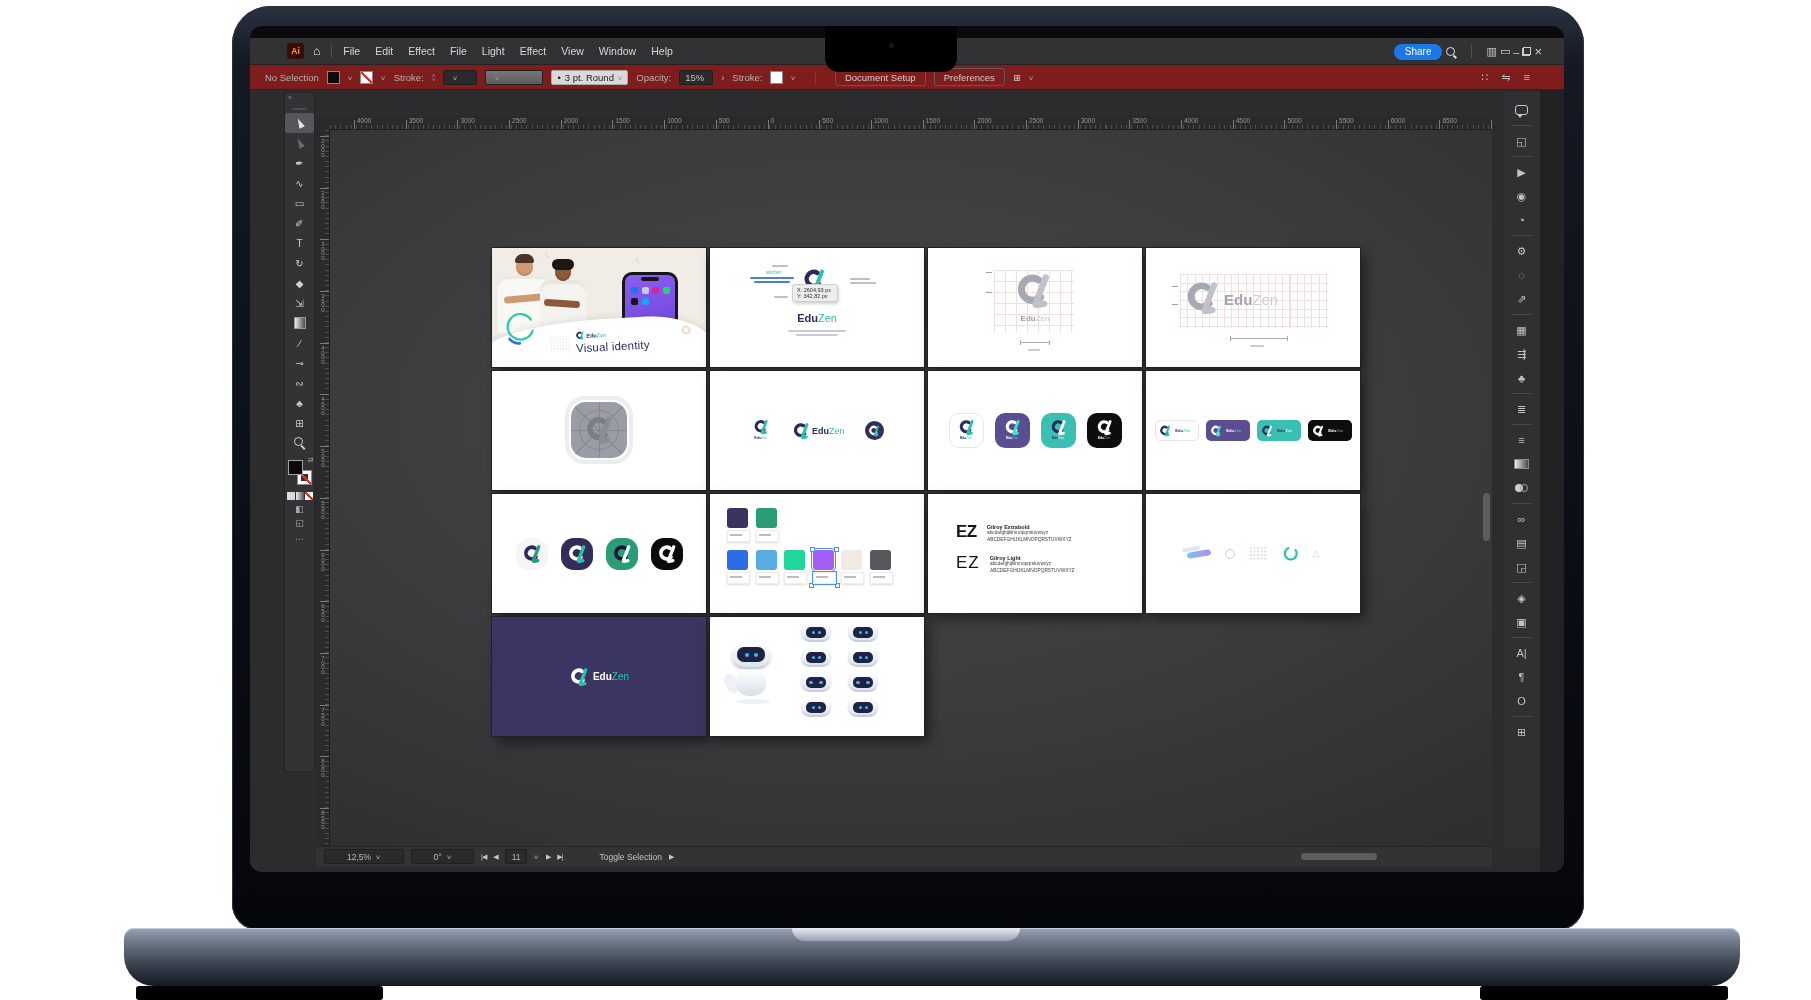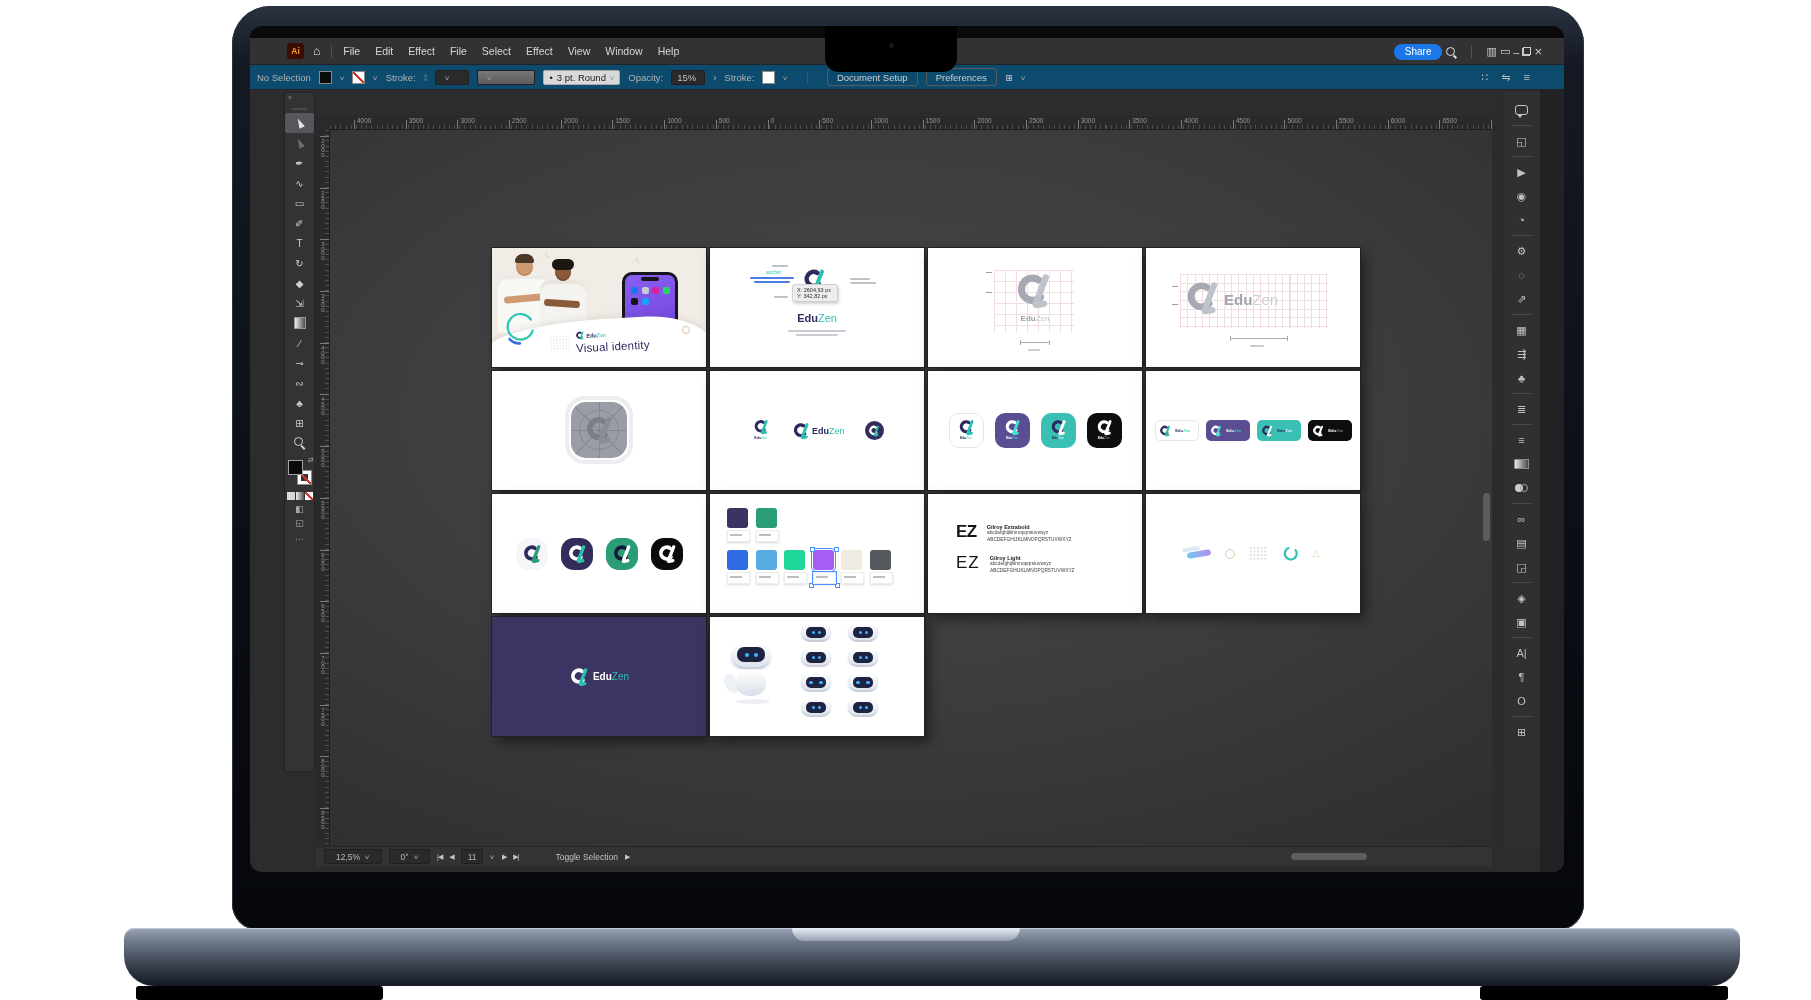--- a/index.html
+++ b/index.html
@@ -38,22 +38,22 @@
   .share-btn{background:var(--share_blue,#1a78e8);color:#fff;font-size:10px;padding:2.5px 11px;border-radius:11px}
   .search-ico{position:relative;width:12px;height:12px}
   .search-ico::before{content:"";position:absolute;left:1px;top:1px;width:7px;height:7px;border:1.5px solid #e0e0e2;border-radius:50%}
   .search-ico::after{content:"";position:absolute;left:9px;top:9px;width:1.6px;height:4px;background:#e0e0e2;transform:rotate(-45deg)}
   .winico{font-size:11px;color:#cfcfd1}
   .restore-ico{position:relative;width:9px;height:9px}
   .restore-ico::before{content:"";position:absolute;left:0;bottom:0;width:6px;height:6px;border:1.2px solid #cfcfd1}
   .restore-ico::after{content:"";position:absolute;right:0;top:0;width:6px;height:6px;border:1.2px solid #cfcfd1;background:#323234}
   .close-g{font-size:13px;line-height:10px}
 
-  .optionsbar{position:absolute;left:0;top:39px;right:0;height:25px;background:#0c4a6e;border-bottom:1px solid #242427;
-    display:flex;align-items:center;gap:8px;padding-left:7px;box-sizing:border-box;color:#c2c2c4;font-size:9.5px;z-index:5}
+  .optionsbar{position:absolute;left:0;top:39px;right:0;height:25px;background:#7f1d1d;border-bottom:1px solid #242427;
+    display:flex;align-items:center;gap:8px;padding-left:15px;box-sizing:border-box;color:#c2c2c4;font-size:9.5px;z-index:5}
   .ob-label{color:#b2b2b4}
   .chip{width:13px;height:13px;border:1px solid #8a8a8c;box-sizing:border-box}
   .chip.fill{background:#0b0b0b}
   .chip.stroke,.chip.style{background:#fff;position:relative}
   .chip.stroke::after{content:"";position:absolute;inset:0;background:linear-gradient(45deg,transparent 44%,#d8352a 44%,#d8352a 58%,transparent 58%)}
   .chev{font-size:6px;color:#9a9a9c;transform:scaleX(1.4)}
   .stepper{display:flex;flex-direction:column;line-height:4px;font-size:5px;color:#9a9a9c}
   .ob-field{background:#2a2a2c;border:1px solid #1f1f21;border-radius:2px;height:15px;display:flex;align-items:center;
     padding:0 5px;gap:4px;min-width:34px;box-sizing:border-box}
   .ob-field.brushprev{width:58px;background:linear-gradient(180deg,#77777a,#5c5c5f)}
@@ -115,21 +115,21 @@
   .canvas{position:absolute;left:80px;top:104px;width:1162px;height:716px;
     background:radial-gradient(95% 85% at 46% 40%,#48484a 0%,#3d3d3f 45%,#323234 78%,#2b2b2d 100%);overflow:hidden}
   .vthumb{position:absolute;right:2px;top:363px;width:7px;height:48px;background:#5d5d60;border-radius:4px}
   .ab{position:absolute;width:214px;height:119px;background:#fff;
     box-shadow:0 0 0 1px #212123,5px 6px 12px rgba(0,0,0,.5);overflow:hidden}
 
   
   .statusbar{position:absolute;left:66px;top:820px;width:1176px;height:20px;background:#333336;border-top:1px solid #242427;
     display:flex;align-items:center;gap:7px;padding:0 8px;box-sizing:border-box;color:#b9b9bb;font-size:8.5px;z-index:3}
   .sb-field{background:#2a2a2c;border:1px solid #1f1f21;border-radius:2px;height:13px;display:flex;align-items:center;
-    gap:5px;padding:0 11px}
+    gap:5px;padding:0 22px}
   .sb-ico{font-size:7px;color:#c6c6c8;letter-spacing:-1px}
   .sb-num{background:#2a2a2c;border:1px solid #1f1f21;border-radius:2px;height:13px;display:flex;align-items:center;padding:0 6px}
   .sb-msg{margin-left:30px;color:#c2c2c4}
   .htrack{position:relative;flex:1;height:9px;margin-left:10px}
   .hthumb{position:absolute;left:77%;top:1px;width:76px;height:7px;background:#5d5d60;border-radius:4px}
 
   
   .dockR{position:absolute;left:1252px;top:66px;width:38px;height:756px;background:#303032;border-left:1px solid #242427;
     display:flex;flex-direction:column;align-items:center;padding-top:6px;box-sizing:border-box;z-index:4}
   .dock-icon{height:24px;display:flex;align-items:center;justify-content:center;color:#c3c3c5;font-size:11px;width:100%}
@@ -293,21 +293,21 @@
       <div class="menubar">
         <div class="ai-badge">Ai</div>
         <span class="home-ico">⌂</span>
         <span class="vsep"></span>
         <div class="menus">
 
         <span class="menu-item">File</span>
             <span class="menu-item">Edit</span>
             <span class="menu-item">Effect</span>
             <span class="menu-item">File</span>
-            <span class="menu-item">Select</span>
+            <span class="menu-item">Light</span>
             <span class="menu-item">Effect</span>
             <span class="menu-item">View</span>
             <span class="menu-item">Window</span>
             <span class="menu-item">Help</span>
           </div>
         <div class="mb-right">
           <span class="share-btn">Share</span>
           <span class="search-ico"></span>
           <span class="vsep"></span>
           <span class="winico">▥</span>

